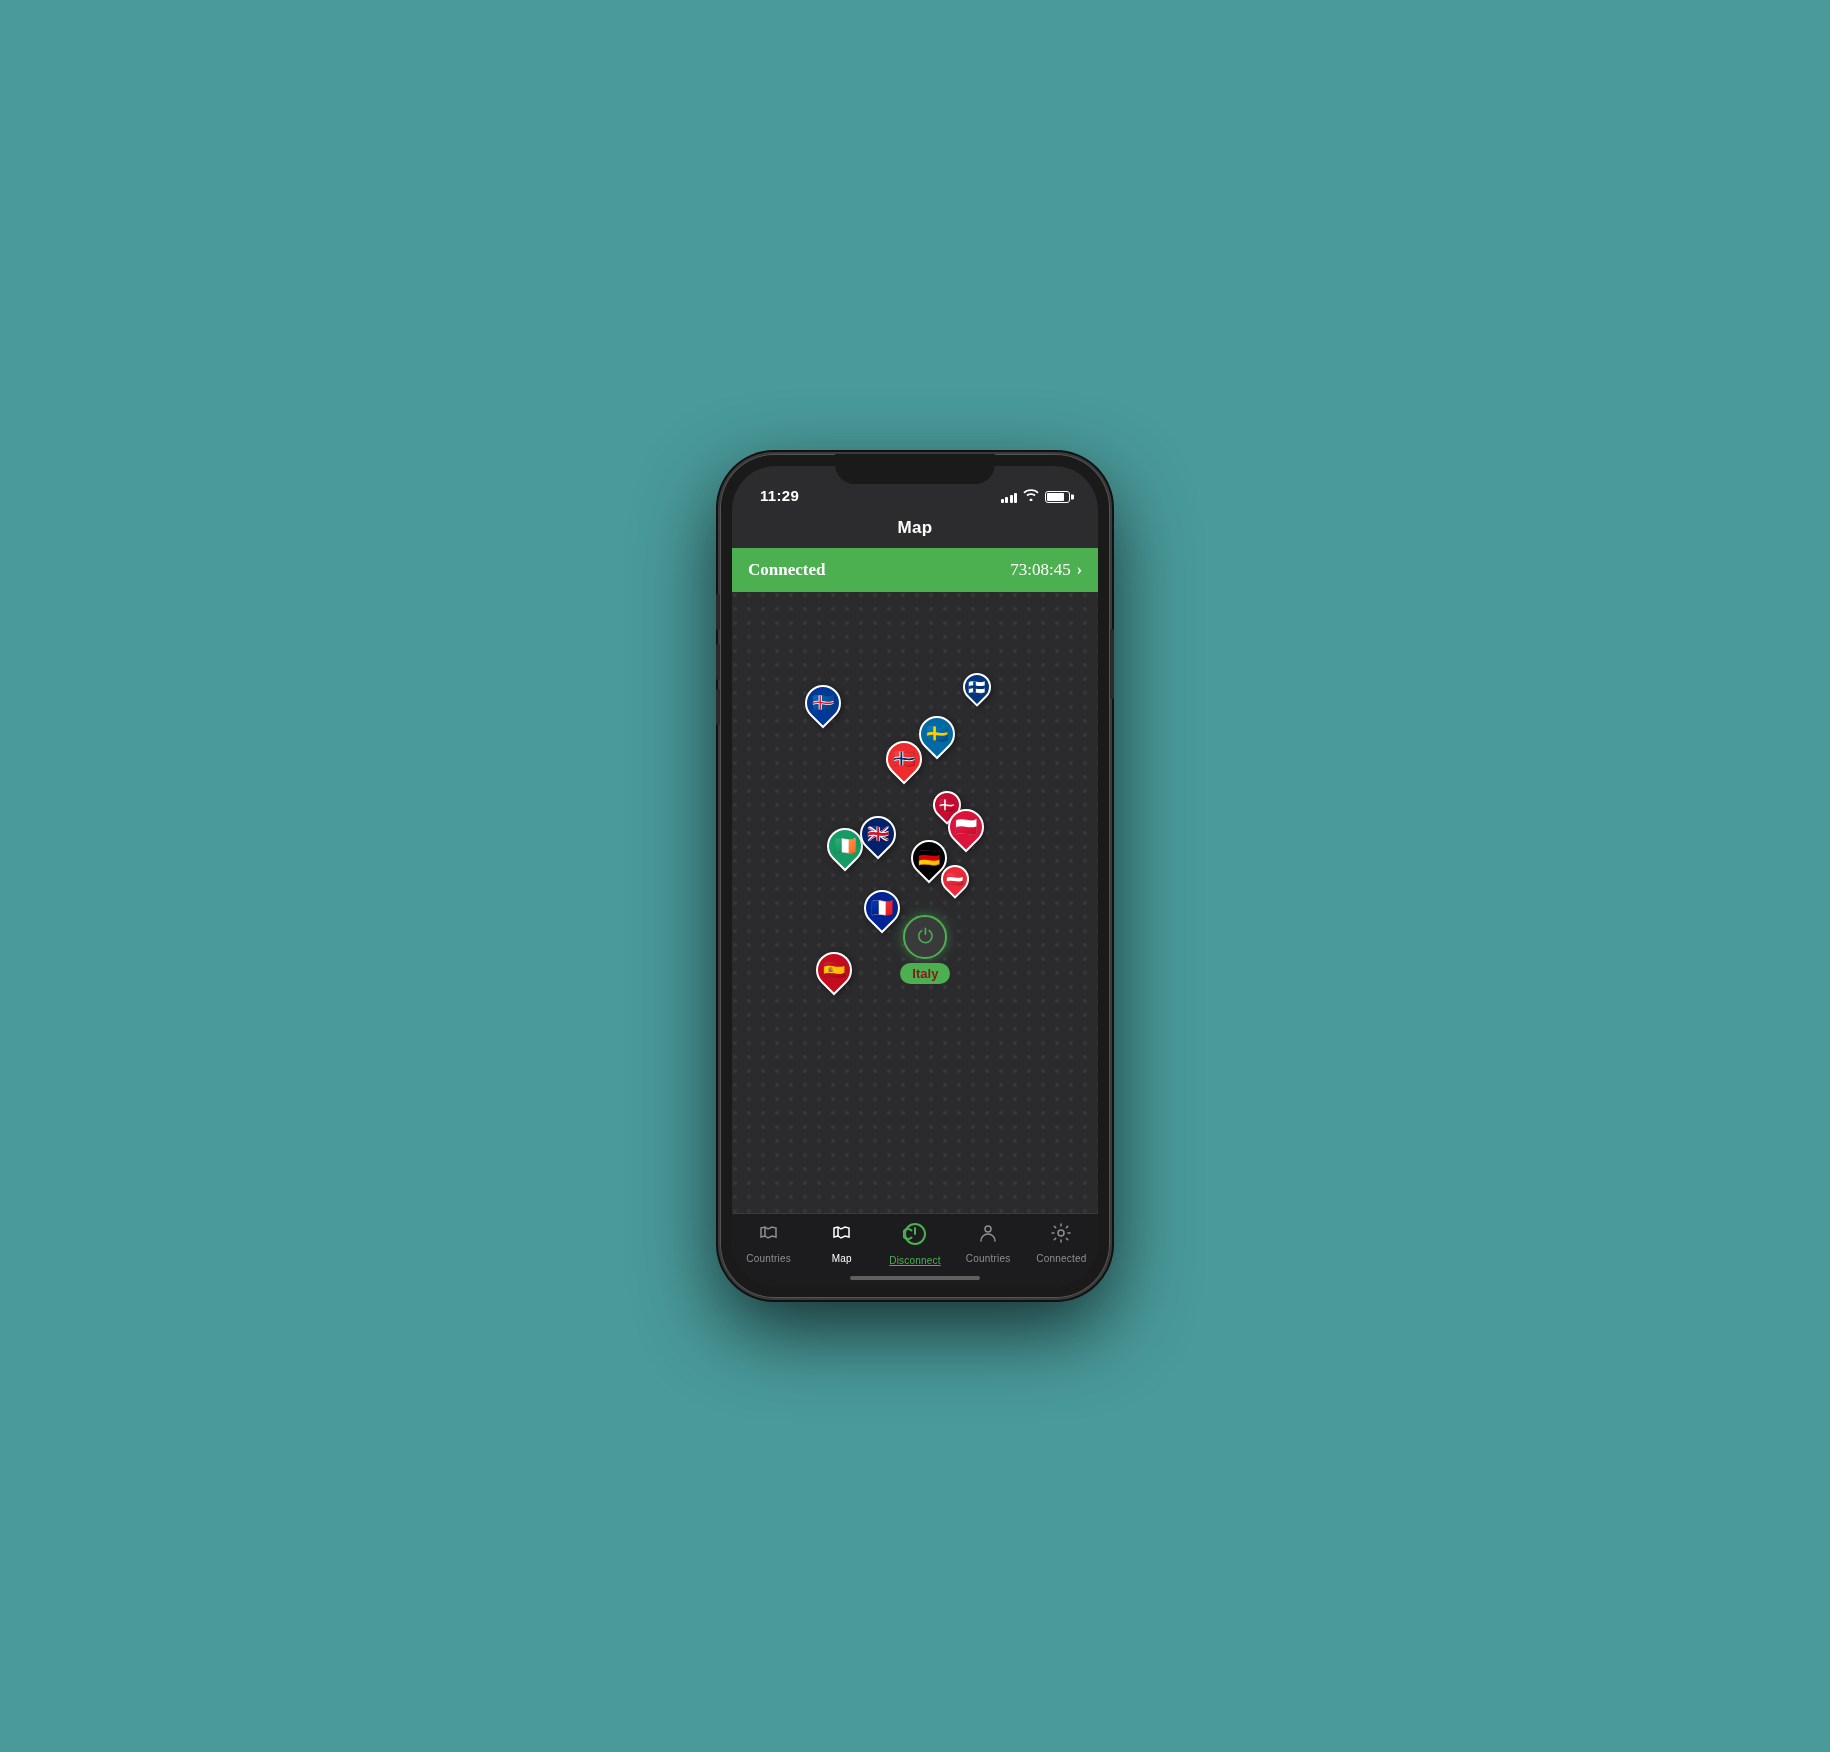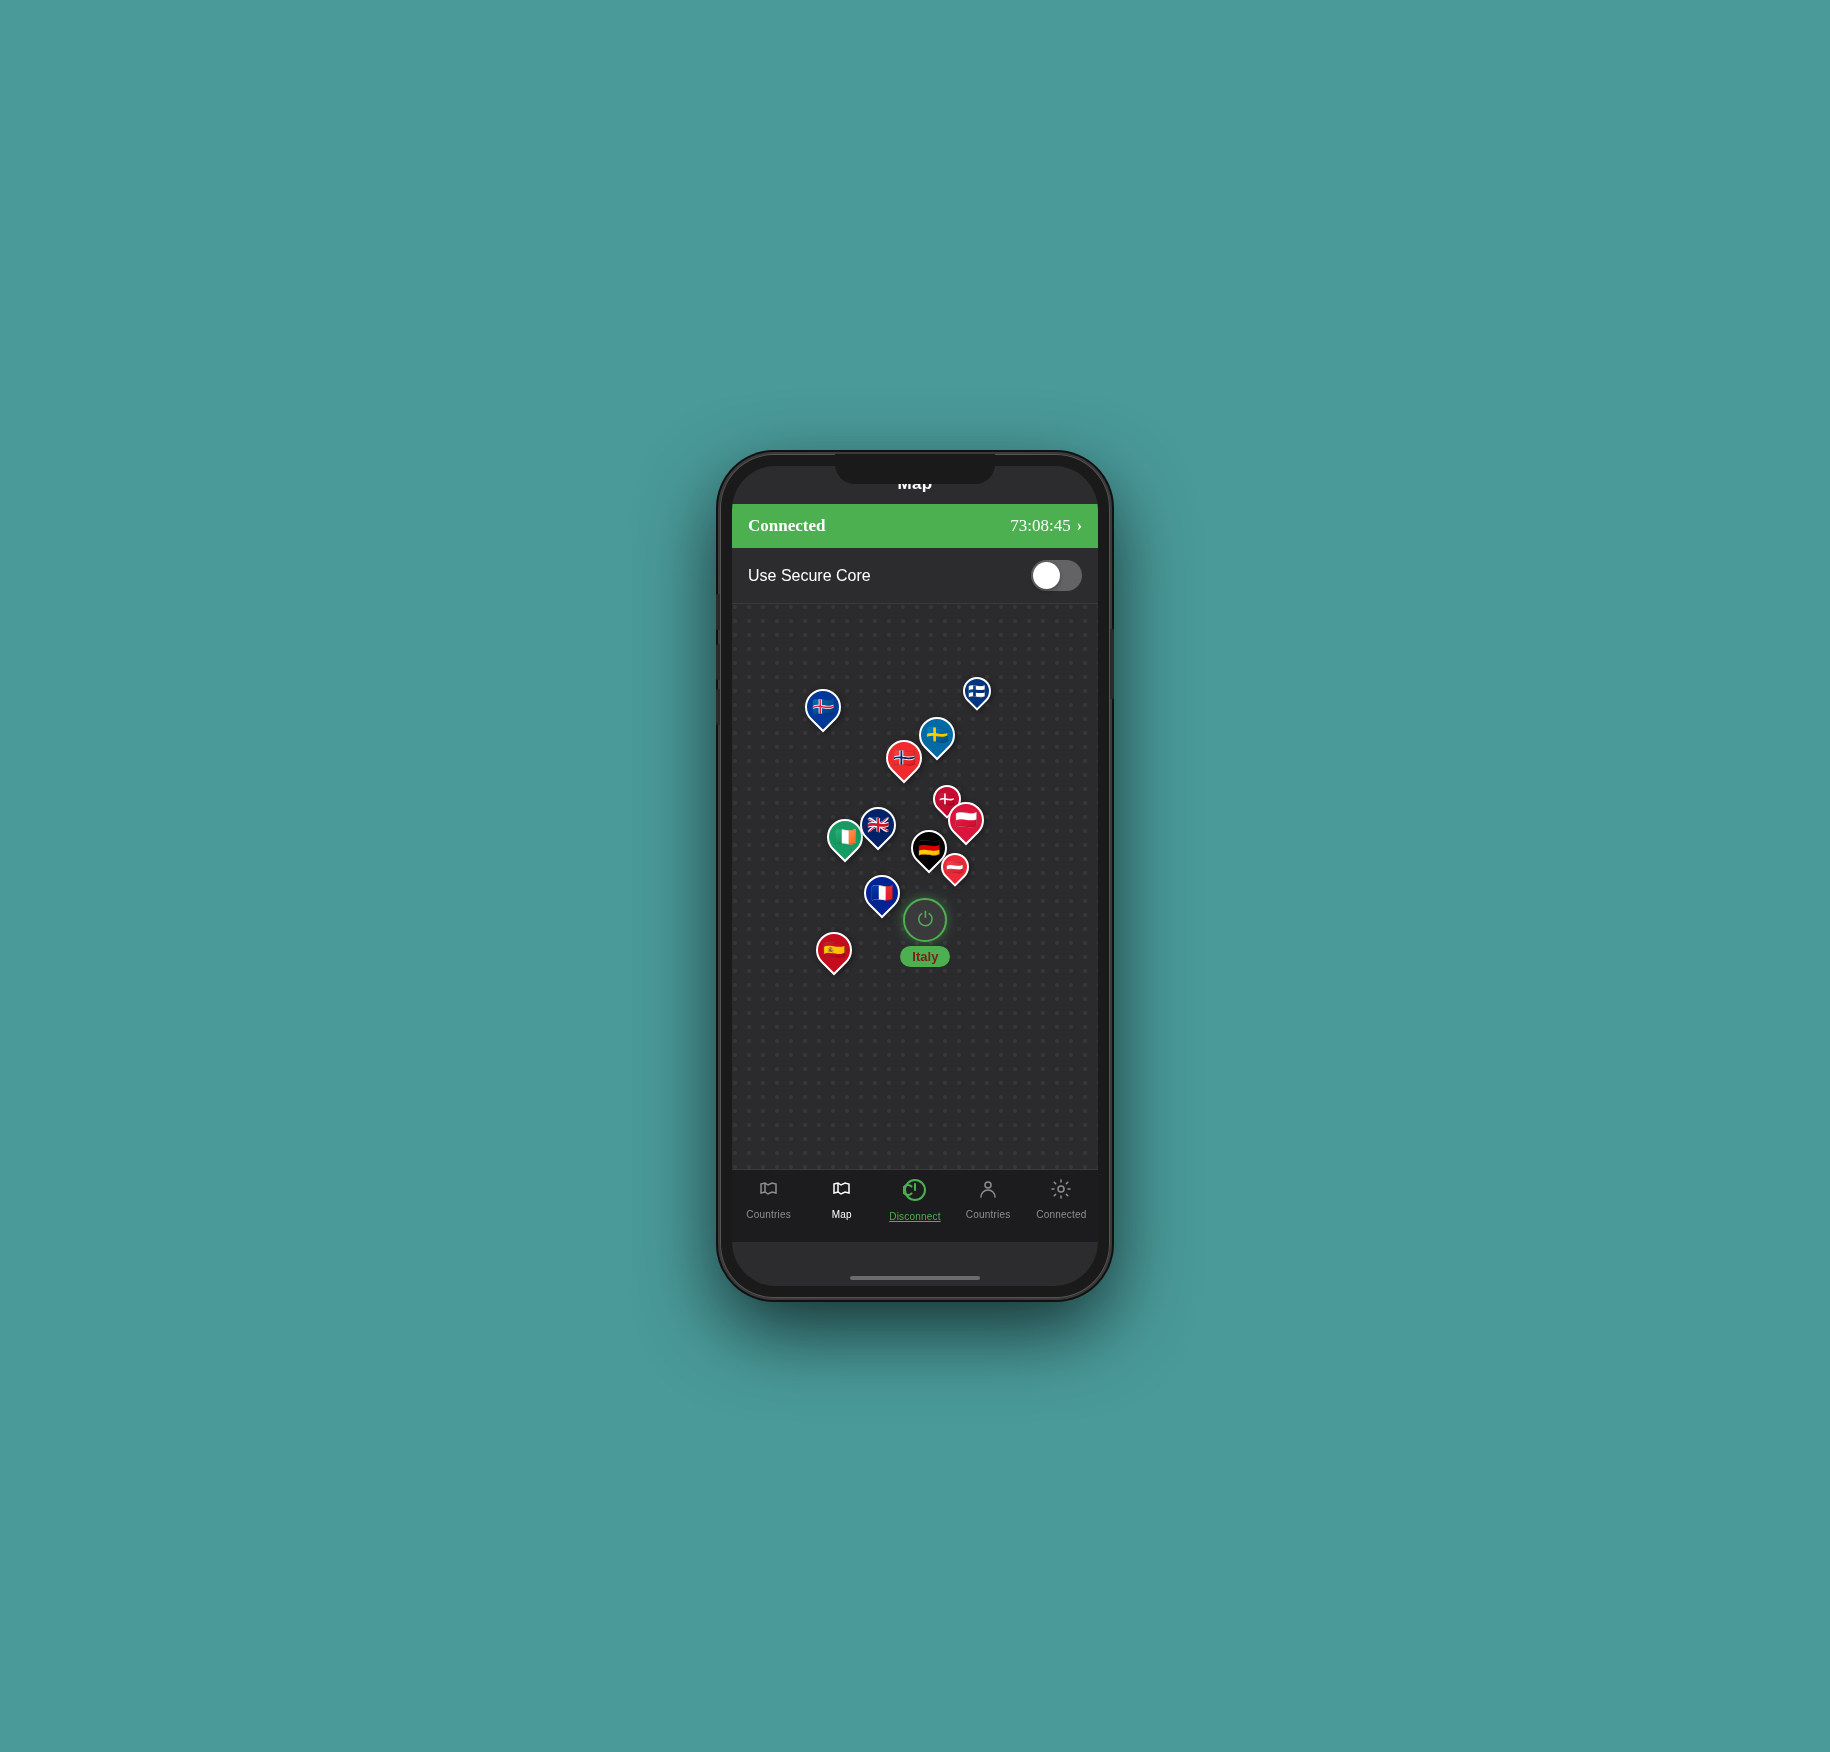--- a/index.html
+++ b/index.html
@@ -365,41 +365,56 @@
       border-radius: 2px;
     }
   </style>
 </head>
 <body>
 
 <div class="phone-outer">
   <div class="notch"></div>
   <div class="phone-screen">
 
+    <div class="status-bar">
+      <span class="status-time">11:29</span>
+      <div class="status-icons">
+        <div class="signal-bars">
+          <div class="signal-bar" style="height:4px;"></div>
+          <div class="signal-bar" style="height:6px;"></div>
+          <div class="signal-bar" style="height:8px;"></div>
+          <div class="signal-bar" style="height:10px;"></div>
+        </div>
+        <span class="wifi-icon">
+          <svg width="16" height="12" viewBox="0 0 16 12">
+            <path d="M8 9.5a1.5 1.5 0 110 3 1.5 1.5 0 010-3z" fill="white"></path>
+            <path d="M4.5 7.2A4.9 4.9 0 018 6a4.9 4.9 0 013.5 1.2l1.1-1.4A6.6 6.6 0 008 4.3a6.6 6.6 0 00-4.6 1.5L4.5 7.2z" fill="white"></path>
+            <path d="M1.5 4.4A8.5 8.5 0 018 2.1a8.5 8.5 0 016.5 2.3l1.1-1.4A10.3 10.3 0 008 0.4 10.3 10.3 0 00.4 3L1.5 4.4z" fill="white"></path>
+          </svg>
+        </span>
+        <div class="battery-icon">
+          <div class="battery-fill"></div>
+        </div>
+      </div>
+    </div>
 
     <div class="app-container">
 
       <div class="app-header">
         <span class="app-title">Map</span>
       </div>
 
       <div class="connected-banner">
         <span class="connected-label">Connected</span>
         <div class="connected-timer">
           <span>73:08:45</span>
           <span class="chevron-right">›</span>
         </div>
       </div>
 
-      <div class="secure-core-row">
-        <span class="secure-core-label">Use Secure Core</span>
-        <div class="toggle">
-          <div class="toggle-thumb"></div>
-        </div>
-      </div>
 
       <div class="map-area">
 
         <svg class="dots-svg" xmlns="http://www.w3.org/2000/svg">
           <defs>
             <pattern id="dots" x="0" y="0" width="14" height="14" patternUnits="userSpaceOnUse">
               <circle cx="3" cy="3" r="2" fill="#3a3a3c" opacity="0.8"></circle>
             </pattern>
           </defs>
 

